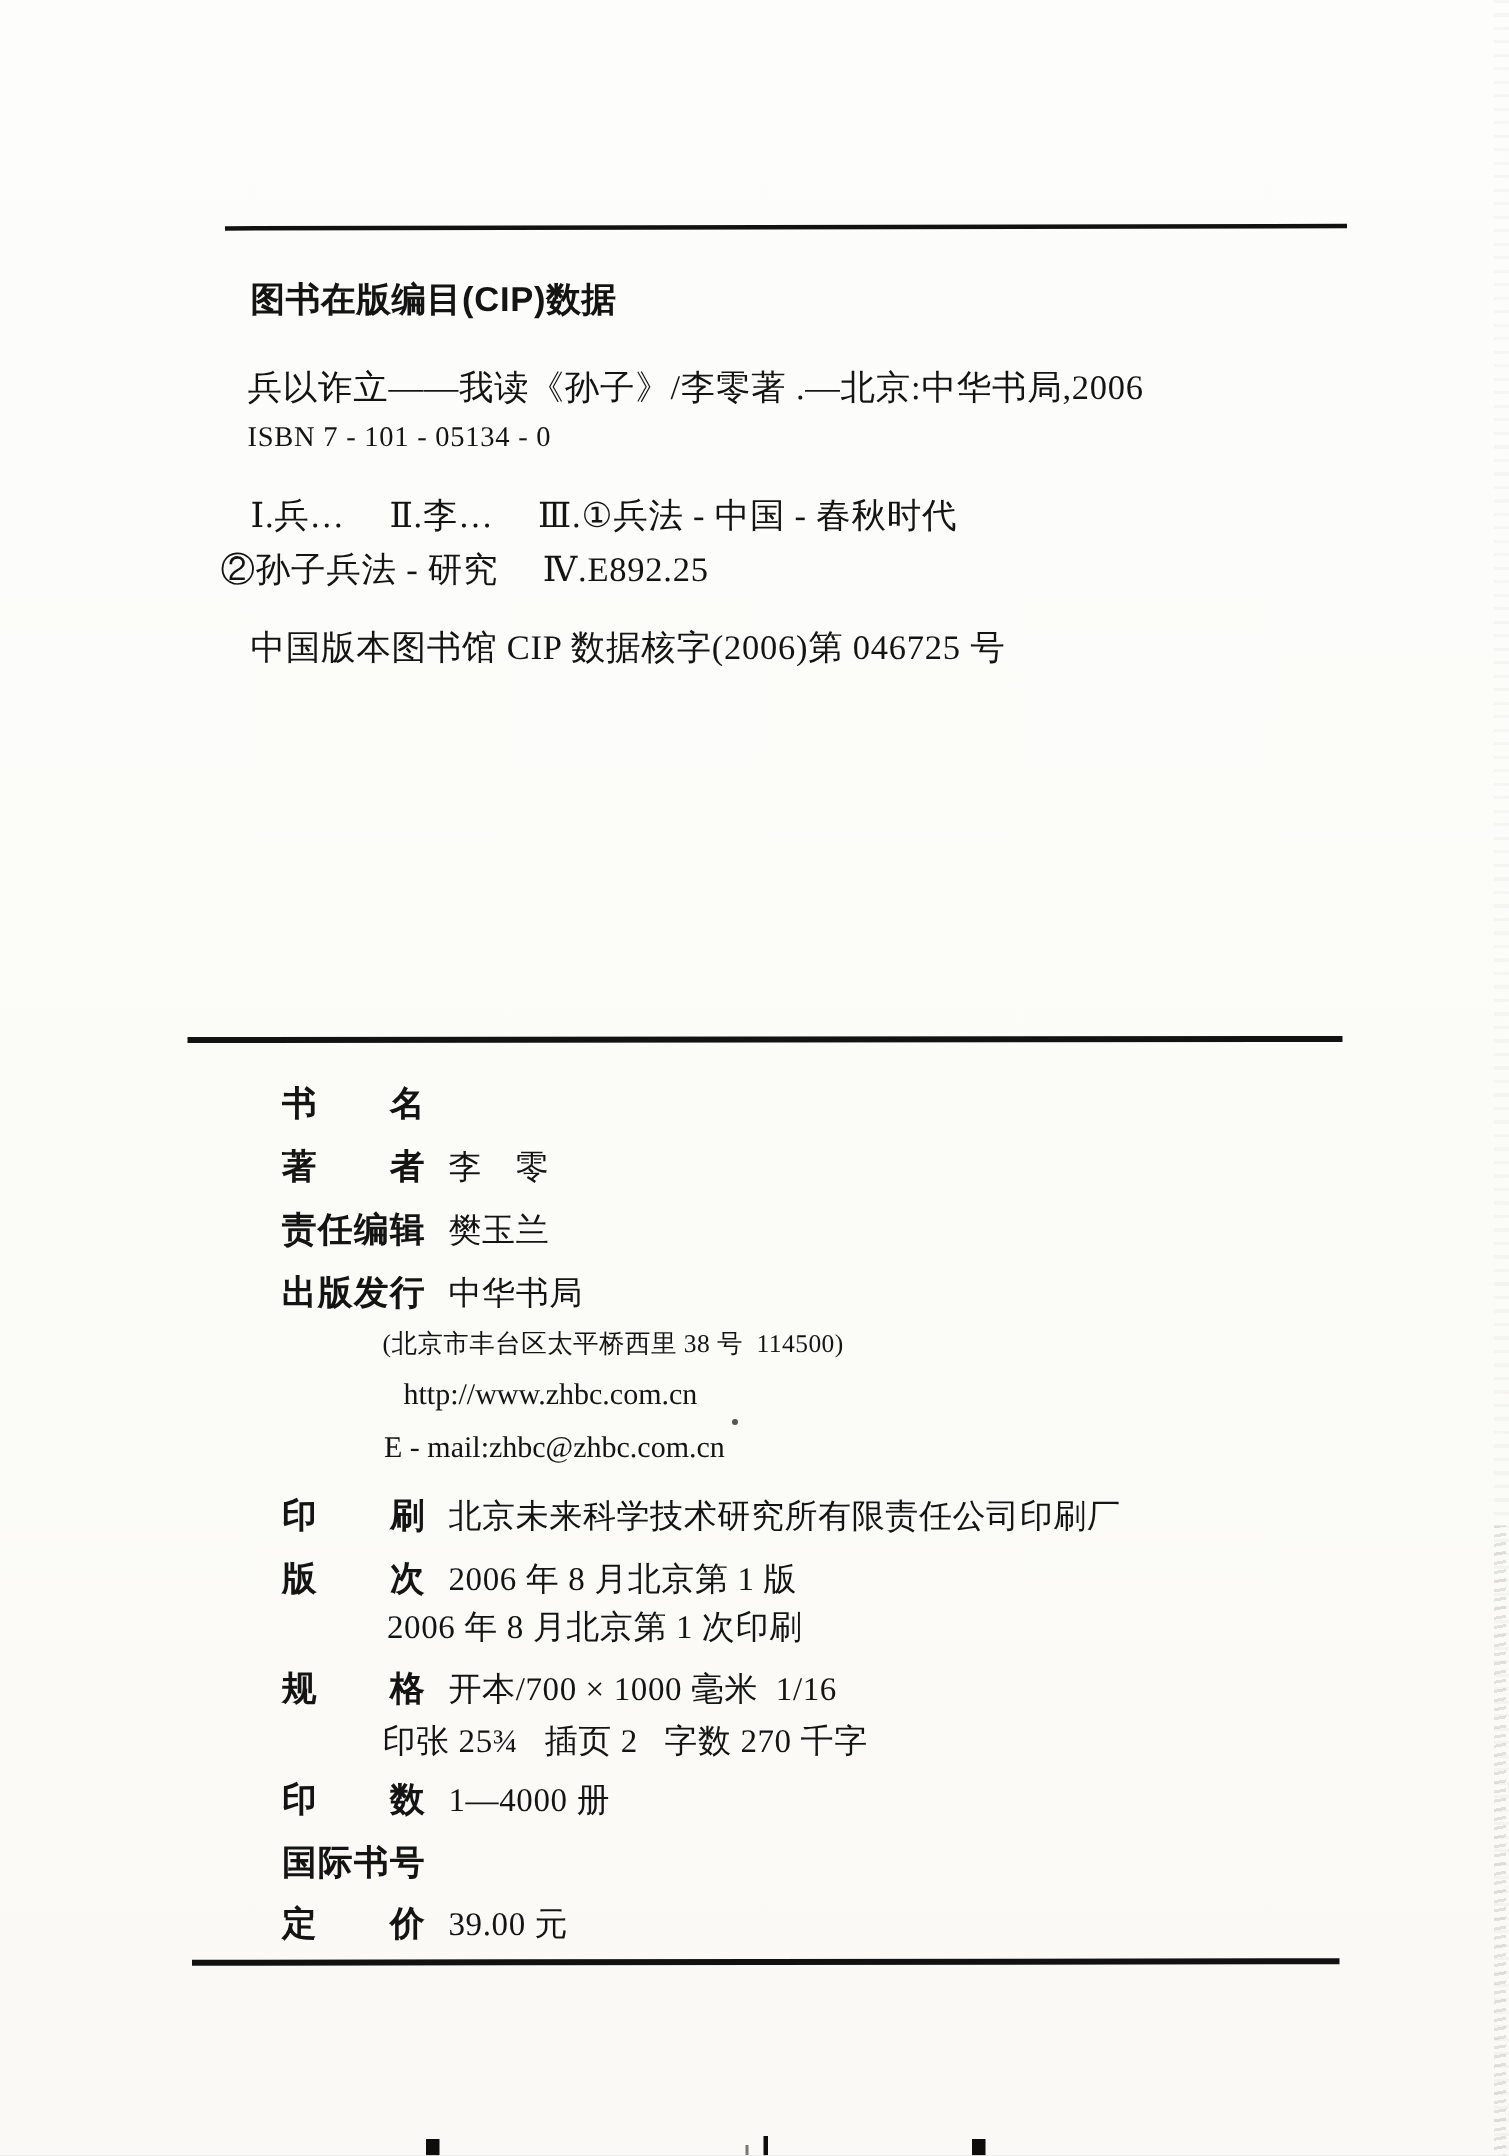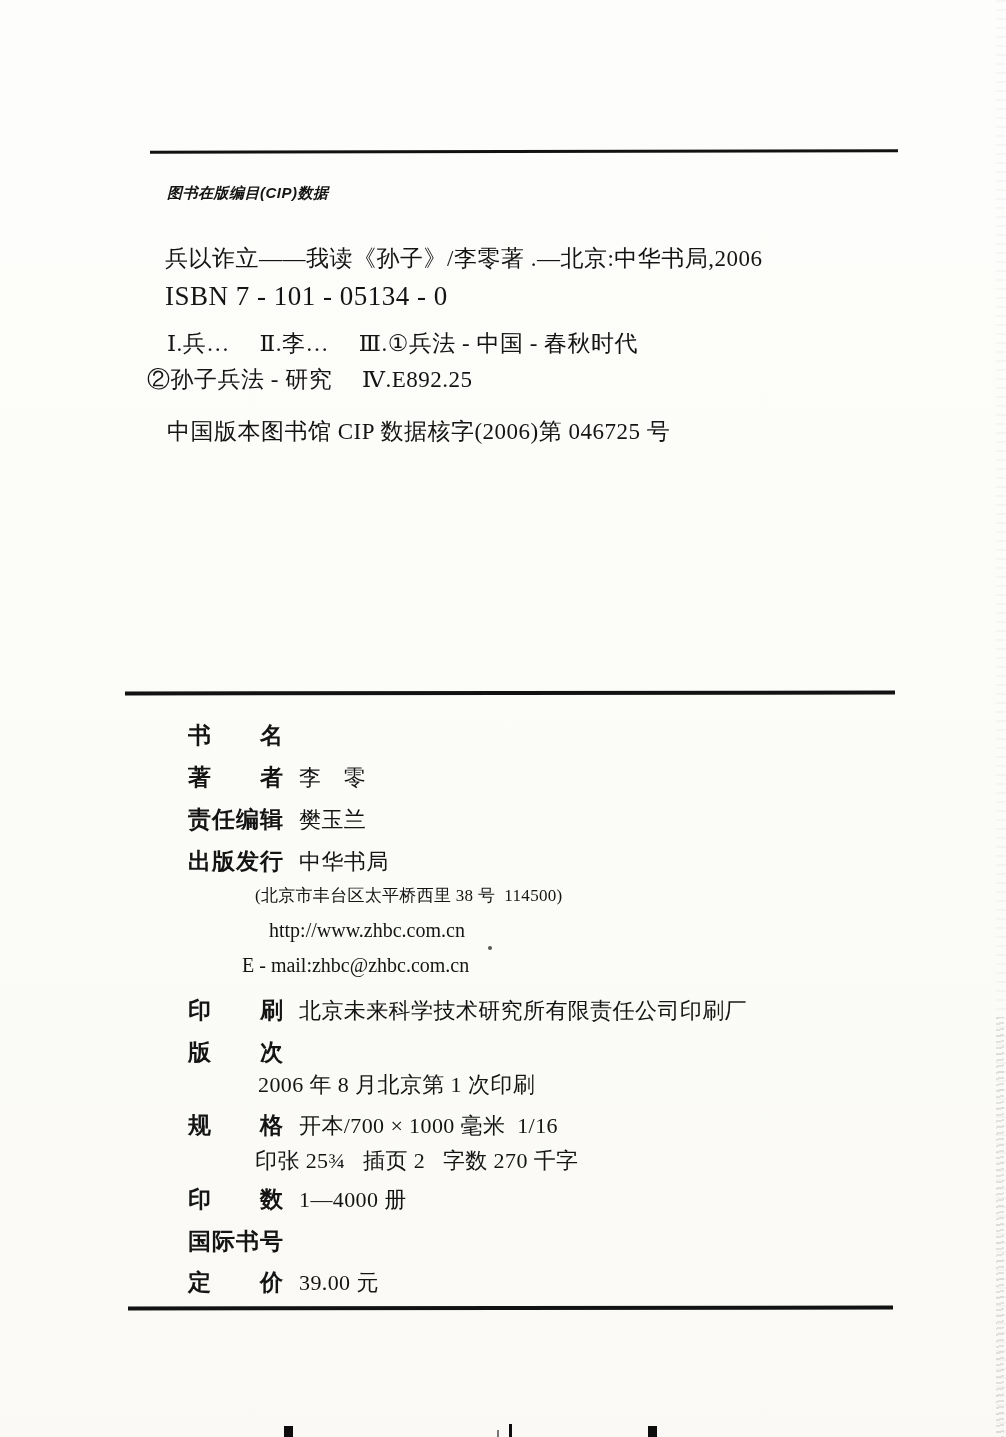--- a/index.html
+++ b/index.html
@@ -14,41 +14,41 @@
   }
   .rule{position:absolute;background:#121212;}
   .rule.top{left:150px;top:150px;width:748px;height:3px;transform:rotate(-0.12deg);}
   .rule.mid{left:125px;top:691px;width:770px;height:4px;transform:rotate(-0.06deg);}
   .rule.bottom{left:128px;top:1306px;width:765px;height:4px;transform:rotate(-0.08deg);}
 
   .cip p{position:absolute;margin:0;white-space:pre;letter-spacing:0.5px;}
   .cip-heading{
     left:167px;top:184px;
     font-family:"Liberation Sans","DejaVu Sans",sans-serif;
-    font-weight:bold;font-size:15px;font-style:italic;
+    font-weight:bold;font-size:23px;
   }
   .cip-title{left:165px;top:243px;font-size:23px;}
-  .cip-isbn{left:165px;top:281px;font-size:27px;}
+  .cip-isbn{left:165px;top:281px;font-size:19px;}
   .cip-class1{left:167px;top:328px;font-size:23px;}
   .cip-class2{left:147px;top:364px;font-size:23px;}
   .cip-record{left:167px;top:416px;font-size:23px;}
 
   .row{position:absolute;left:145px;display:flex;align-items:baseline;margin-left:43px;}
   .lab{
     display:inline-block;width:95px;
     font-family:"Liberation Sans","DejaVu Sans",sans-serif;
     font-weight:bold;font-size:23px;
     text-align:justify;text-align-last:justify;
     flex:none;
   }
   .val{margin-left:16px;font-size:22px;white-space:pre;letter-spacing:0.4px;}
   .subline{position:absolute;margin:0;white-space:pre;}
   .sub-addr{left:255px;top:884px;font-size:17px;letter-spacing:0.3px;}
   .sub-http{left:269px;top:919px;font-size:20px;}
-  .sub-email{left:242px;top:954px;font-size:20px;}
+  .sub-email{left:256px;top:954px;font-size:20px;}
   .sub-print2{left:258px;top:1070px;font-size:22px;letter-spacing:0.4px;}
   .sub-sheets{left:255px;top:1146px;font-size:22px;letter-spacing:0.4px;}
 
   .artifact-dot{position:absolute;left:488px;top:946px;width:4px;height:4px;background:#555;border-radius:50%;}
 
   .mark{position:absolute;background:#0d0d0d;}
   .mark.m1{left:284px;top:1426px;width:9px;height:11px;}
   .mark.m2{left:497px;top:1430px;width:2px;height:7px;background:#777;}
   .mark.m3{left:509px;top:1424px;width:3px;height:13px;}
   .mark.m4{left:648px;top:1426px;width:9px;height:11px;}
@@ -109,20 +109,21 @@
     <p class="subline sub-email">E - mail:zhbc@zhbc.com.cn</p>
     <span class="artifact-dot"></span>
 
     <div class="row" style="top:995px">
       <span class="lab">印刷</span>
       <span class="val">北京未来科学技术研究所有限责任公司印刷厂</span>
     </div>
 
     <div class="row" style="top:1037px">
       <span class="lab">版次</span>
+      <span class="val">2006 年 8 月北京第 1 版</span>
     </div>
     <p class="subline sub-print2">2006 年 8 月北京第 1 次印刷</p>
 
     <div class="row" style="top:1110px">
       <span class="lab">规格</span>
       <span class="val">开本/700 × 1000 毫米  1/16</span>
     </div>
     <p class="subline sub-sheets">印张 25¾   插页 2   字数 270 千字</p>
 
     <div class="row" style="top:1184px">

